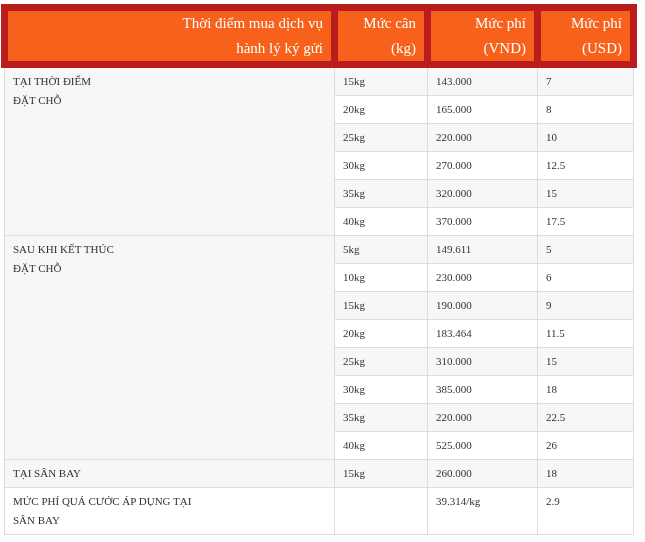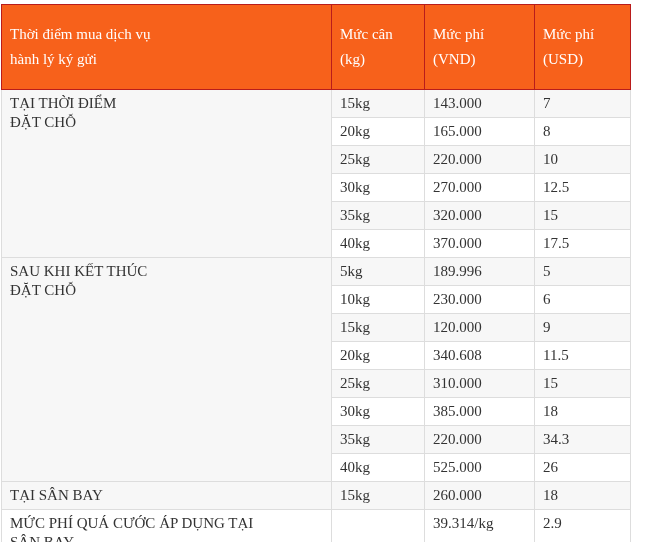--- a/index.html
+++ b/index.html
@@ -22,32 +22,32 @@
     width: 629px;
   }
   col.c1 { width: 330px; }
   col.c2 { width: 93px; }
   col.c3 { width: 110px; }
   col.c4 { width: 96px; }
   th {
     background: #F7611B;
     color: #ffffff;
     font-weight: normal;
-    text-align: left;
+    text-align: right;
     vertical-align: top;
-    padding: 17px 8px;
+    padding: 0 8px;
     font-size: 15px;
     line-height: 25px;
-    border: 1px solid #b91c1c;
+    border: 7px solid #b91c1c;
   }
   th .line { display: block; }
   td {
     border: 1px solid #dddddd;
     padding: 4px 8px;
-    font-size: 15px;
+    font-size: 11px;
     line-height: 19px;
     vertical-align: top;
     background: #ffffff;
   }
   tbody tr:nth-child(odd) td { background: #f7f7f7; }
   td .line { display: block; }
   table.fees { border: 1px solid #dddddd; }
 </style>
 </head>
 <body>
@@ -116,52 +116,52 @@
         <td>370.000</td>
         <td>17.5</td>
       </tr>
 
       <tr>
         <td rowspan="8">
           <span class="line">SAU KHI KẾT THÚC</span>
           <span class="line">ĐẶT CHỖ</span>
         </td>
         <td>5kg</td>
-        <td>189.996</td>
+        <td>149.611</td>
         <td>5</td>
       </tr>
       <tr>
         <td>10kg</td>
         <td>230.000</td>
         <td>6</td>
       </tr>
       <tr>
         <td>15kg</td>
-        <td>120.000</td>
+        <td>190.000</td>
         <td>9</td>
       </tr>
       <tr>
         <td>20kg</td>
-        <td>340.608</td>
+        <td>183.464</td>
         <td>11.5</td>
       </tr>
       <tr>
         <td>25kg</td>
         <td>310.000</td>
         <td>15</td>
       </tr>
       <tr>
         <td>30kg</td>
         <td>385.000</td>
         <td>18</td>
       </tr>
       <tr>
         <td>35kg</td>
         <td>220.000</td>
-        <td>34.3</td>
+        <td>22.5</td>
       </tr>
       <tr>
         <td>40kg</td>
         <td>525.000</td>
         <td>26</td>
       </tr>
 
       <tr>
         <td>
           <span class="line">TẠI SÂN BAY</span>

